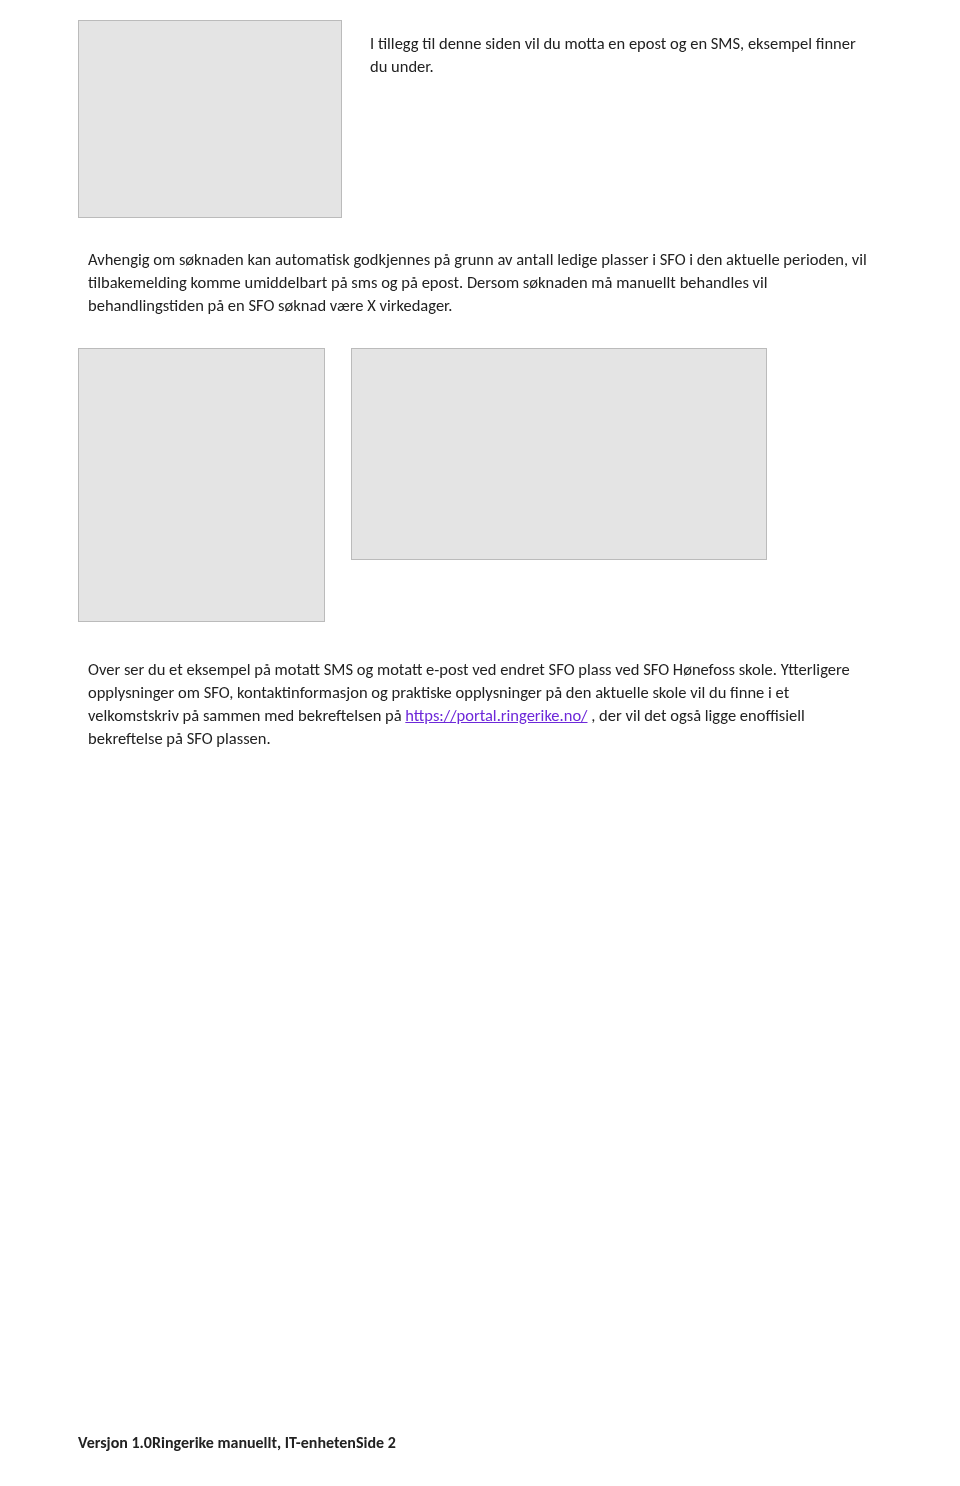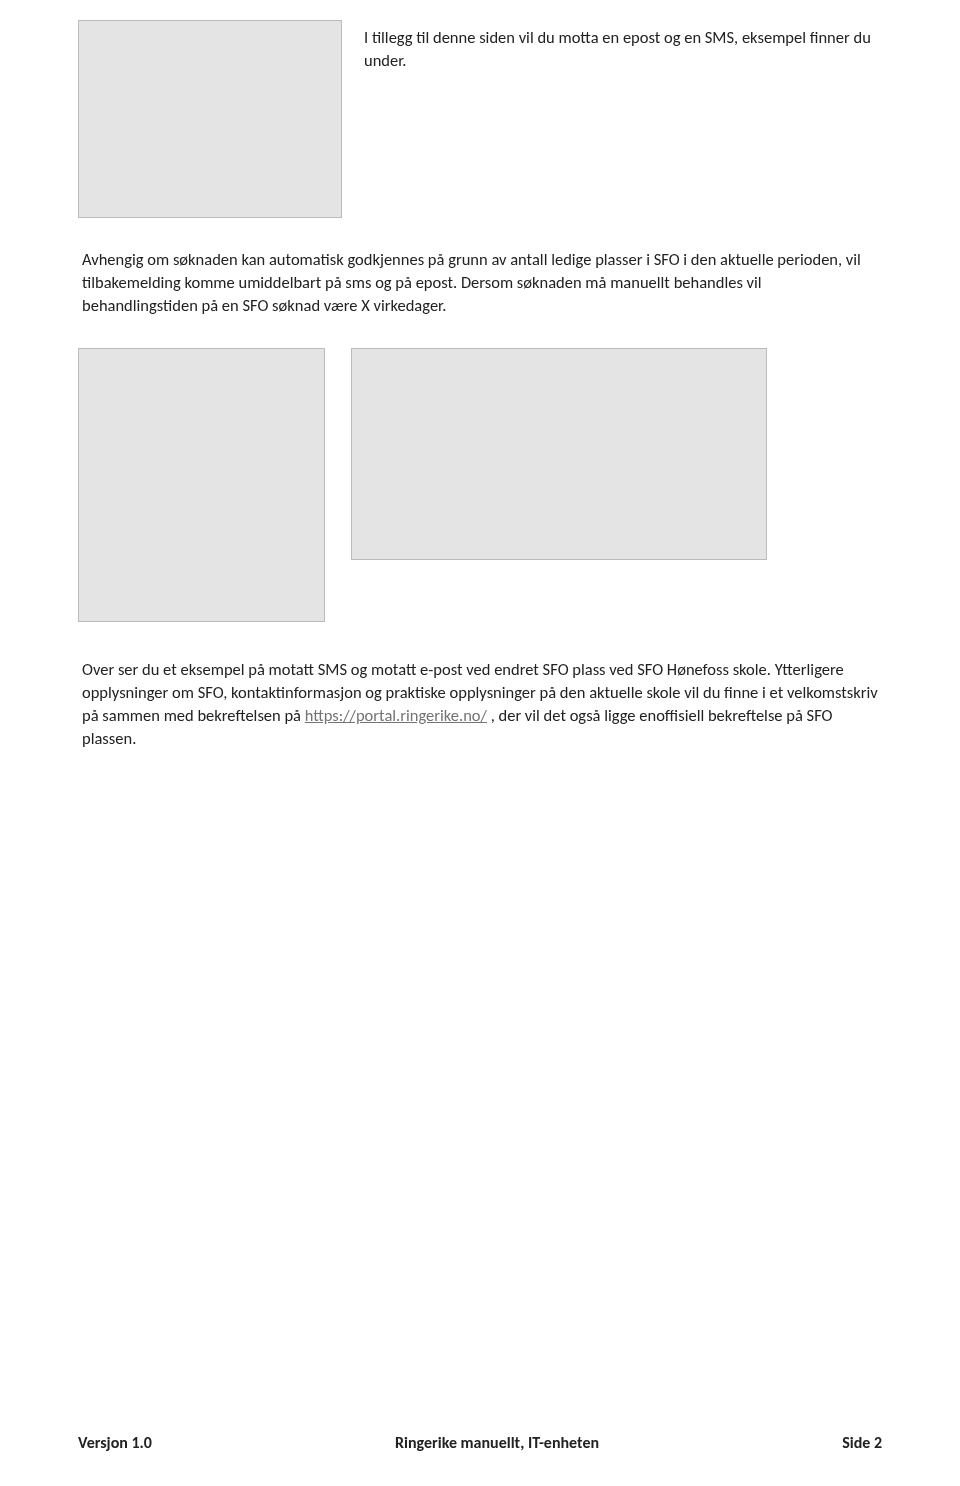--- a/index.html
+++ b/index.html
@@ -1,28 +1,28 @@
 <!DOCTYPE html>
 <html><head>
 <meta charset="utf-8">
 <style>
   html,body{margin:0;padding:0;background:#fff;width:960px;font-family:Calibri,Arial,sans-serif;color:#222}
   .page{width:960px;height:1486px;position:relative;padding:20px 78px 0 78px;box-sizing:border-box}
-  p{margin:4px;font-size:16.5px;line-height:1.38}
-  a{color:#737373;text-decoration:underline}
+  p{margin:10px;font-size:16.5px;line-height:1.38}
+  a{color:#6d28d9;text-decoration:underline}
   .img-placeholder{background:#e4e4e4;border:1px solid #bbb;display:inline-block;box-sizing:border-box}
   .top-row{display:flex;align-items:flex-start;gap:18px;margin-bottom:30px}
   .top-img{width:264px;height:198px}
   .top-text{flex:1;padding-top:2px}
   .block2{margin-bottom:32px}
   .img-row{display:flex;gap:26px;margin-bottom:36px}
   .phone-img{width:247px;height:274px}
   .mail-img{width:416px;height:212px}
   .block3{margin-bottom:30px}
-  .footer{position:absolute;left:78px;right:78px;bottom:34px;display:flex;justify-content:space-between;font-size:16px;font-weight:600}
+  .footer{position:absolute;left:78px;right:78px;bottom:34px;display:flex;justify-content:flex-start;font-size:16px;font-weight:600}
 </style>
 </head>
 <body>
 
 <div class="page">
 
   <div class="top-row">
     <div class="img-placeholder top-img"></div>
     <div class="top-text">
       <p>I tillegg til denne siden vil du motta en epost og en SMS, eksempel finner du under.</p>

